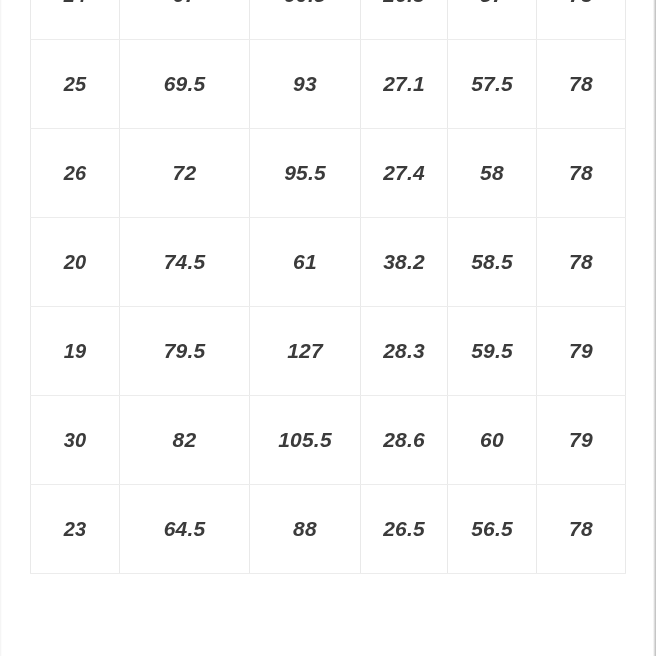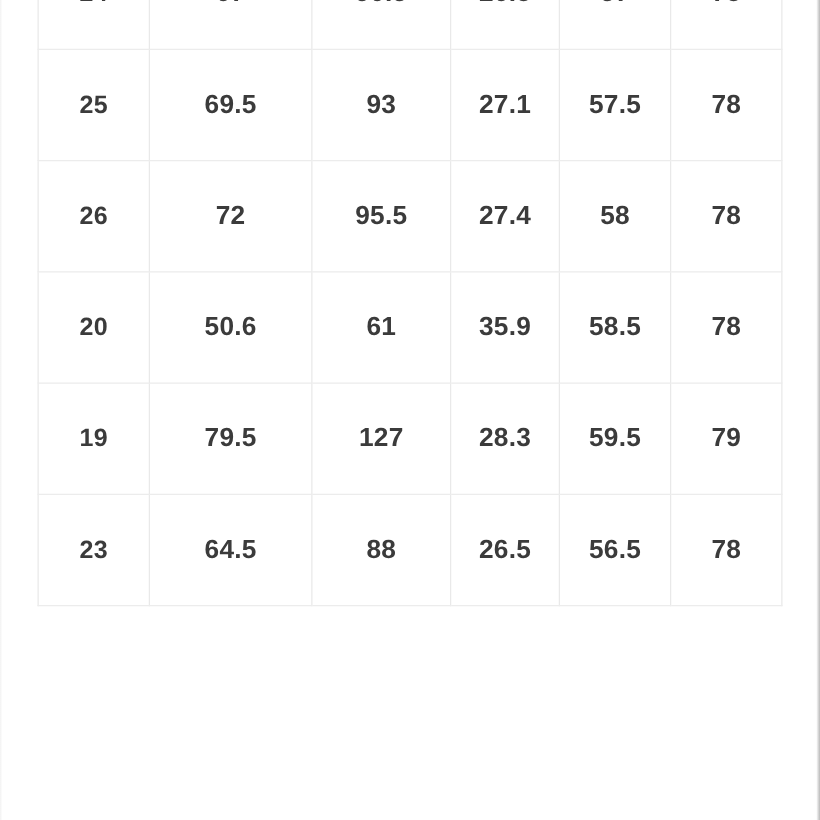--- a/index.html
+++ b/index.html
@@ -67,20 +67,21 @@
     text-align: center;
     vertical-align: middle;
     color: #3b3b3b;
     font-size: 21px;
     font-weight: 600;
     letter-spacing: 0.2px;
     border-right: 1px solid #e9e9e9;
     border-bottom: 1px solid #ececec;
     background: #ffffff;
     padding: 0;
+    font-style: italic;
   }
 
   .size-table td:first-child {
     border-left: 1px solid #e9e9e9;
     font-size: 20px;
   }
 
   .size-table tr:first-child td {
     border-top: 1px solid #ececec;
   }
@@ -133,37 +134,45 @@
           <td>26</td>
           <td>72</td>
           <td>95.5</td>
           <td>27.4</td>
           <td>58</td>
           <td>78</td>
         </tr>
 
         <tr>
           <td>20</td>
-          <td>50.6</td>
+          <td>74.5</td>
           <td>61</td>
-          <td>35.9</td>
+          <td>38.2</td>
           <td>58.5</td>
           <td>78</td>
         </tr>
 
 
         <tr>
           <td>19</td>
           <td>79.5</td>
           <td>127</td>
           <td>28.3</td>
           <td>59.5</td>
           <td>79</td>
         </tr>
 
+        <tr>
+          <td>30</td>
+          <td>82</td>
+          <td>105.5</td>
+          <td>28.6</td>
+          <td>60</td>
+          <td>79</td>
+        </tr>
 
         <tr>
           <td>23</td>
           <td>64.5</td>
           <td>88</td>
           <td>26.5</td>
           <td>56.5</td>
           <td>78</td>
         </tr>
 

